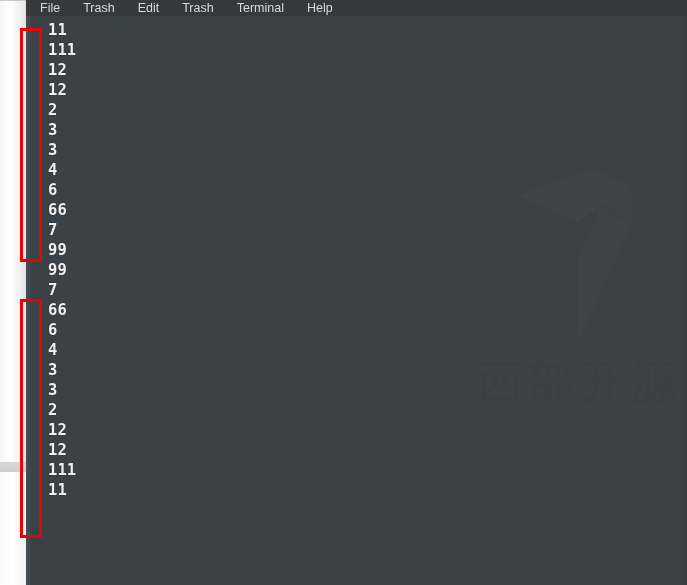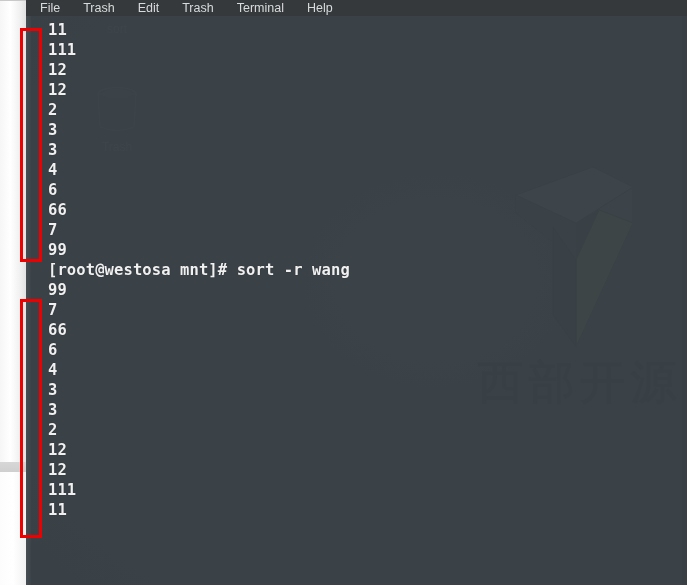--- a/index.html
+++ b/index.html
@@ -227,21 +227,20 @@
         <div class="term-line">12</div>
         <div class="term-line">12</div>
         <div class="term-line">2</div>
         <div class="term-line">3</div>
         <div class="term-line">3</div>
         <div class="term-line">4</div>
         <div class="term-line">6</div>
         <div class="term-line">66</div>
         <div class="term-line">7</div>
         <div class="term-line">99</div>
-        <div class="term-line">[root@westosa mnt]# sort -r wang</div>
         <div class="term-line">99</div>
         <div class="term-line">7</div>
         <div class="term-line">66</div>
         <div class="term-line">6</div>
         <div class="term-line">4</div>
         <div class="term-line">3</div>
         <div class="term-line">3</div>
         <div class="term-line">2</div>
         <div class="term-line">12</div>
         <div class="term-line">12</div>

